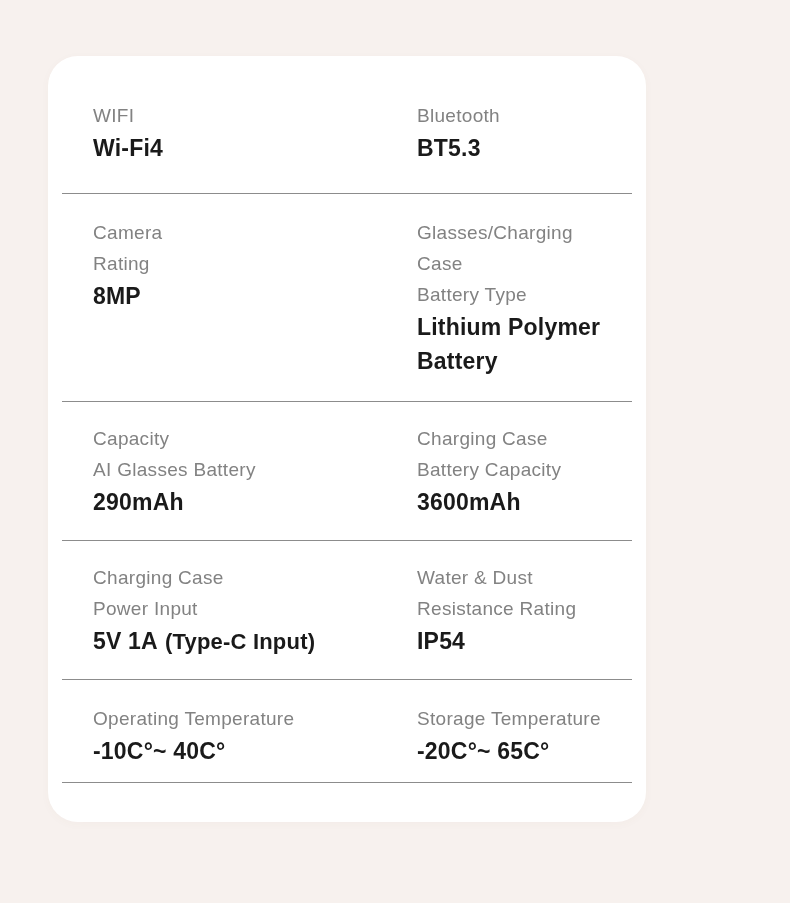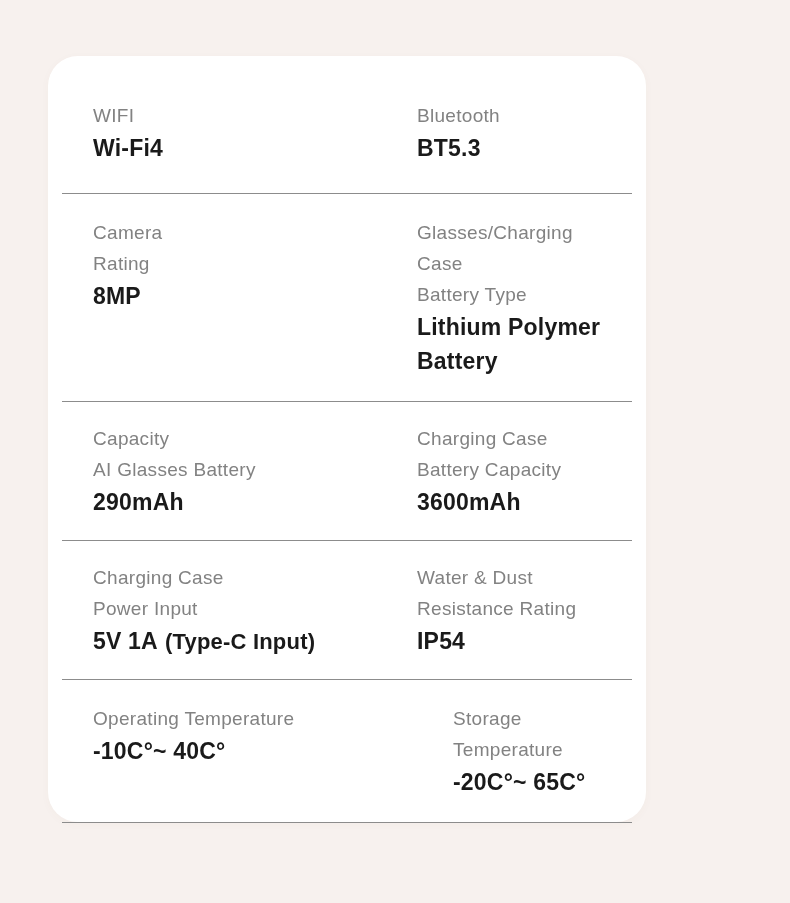--- a/index.html
+++ b/index.html
@@ -30,21 +30,21 @@
     grid-template-columns:324px 1fr;
     margin:0 14px;
     padding-left:31px;
     padding-right:10px;
     border-bottom:1px solid var(--divider);
   }
   .row-1{padding-top:44px;padding-bottom:27px;}
   .row-2{padding-top:23px;padding-bottom:22px;}
   .row-3{padding-top:21px;padding-bottom:20px;}
   .row-4{padding-top:21px;padding-bottom:20px;}
-  .row-5{padding-top:23px;padding-bottom:22px;gap:36px;}
+  .row-5{padding-top:23px;padding-bottom:13px;}
   .label-line{
     display:block;
     font-size:19px;
     line-height:31px;
     color:var(--label);
     letter-spacing:0.3px;
   }
   .spec-value{
     font-size:23px;
     line-height:34px;

